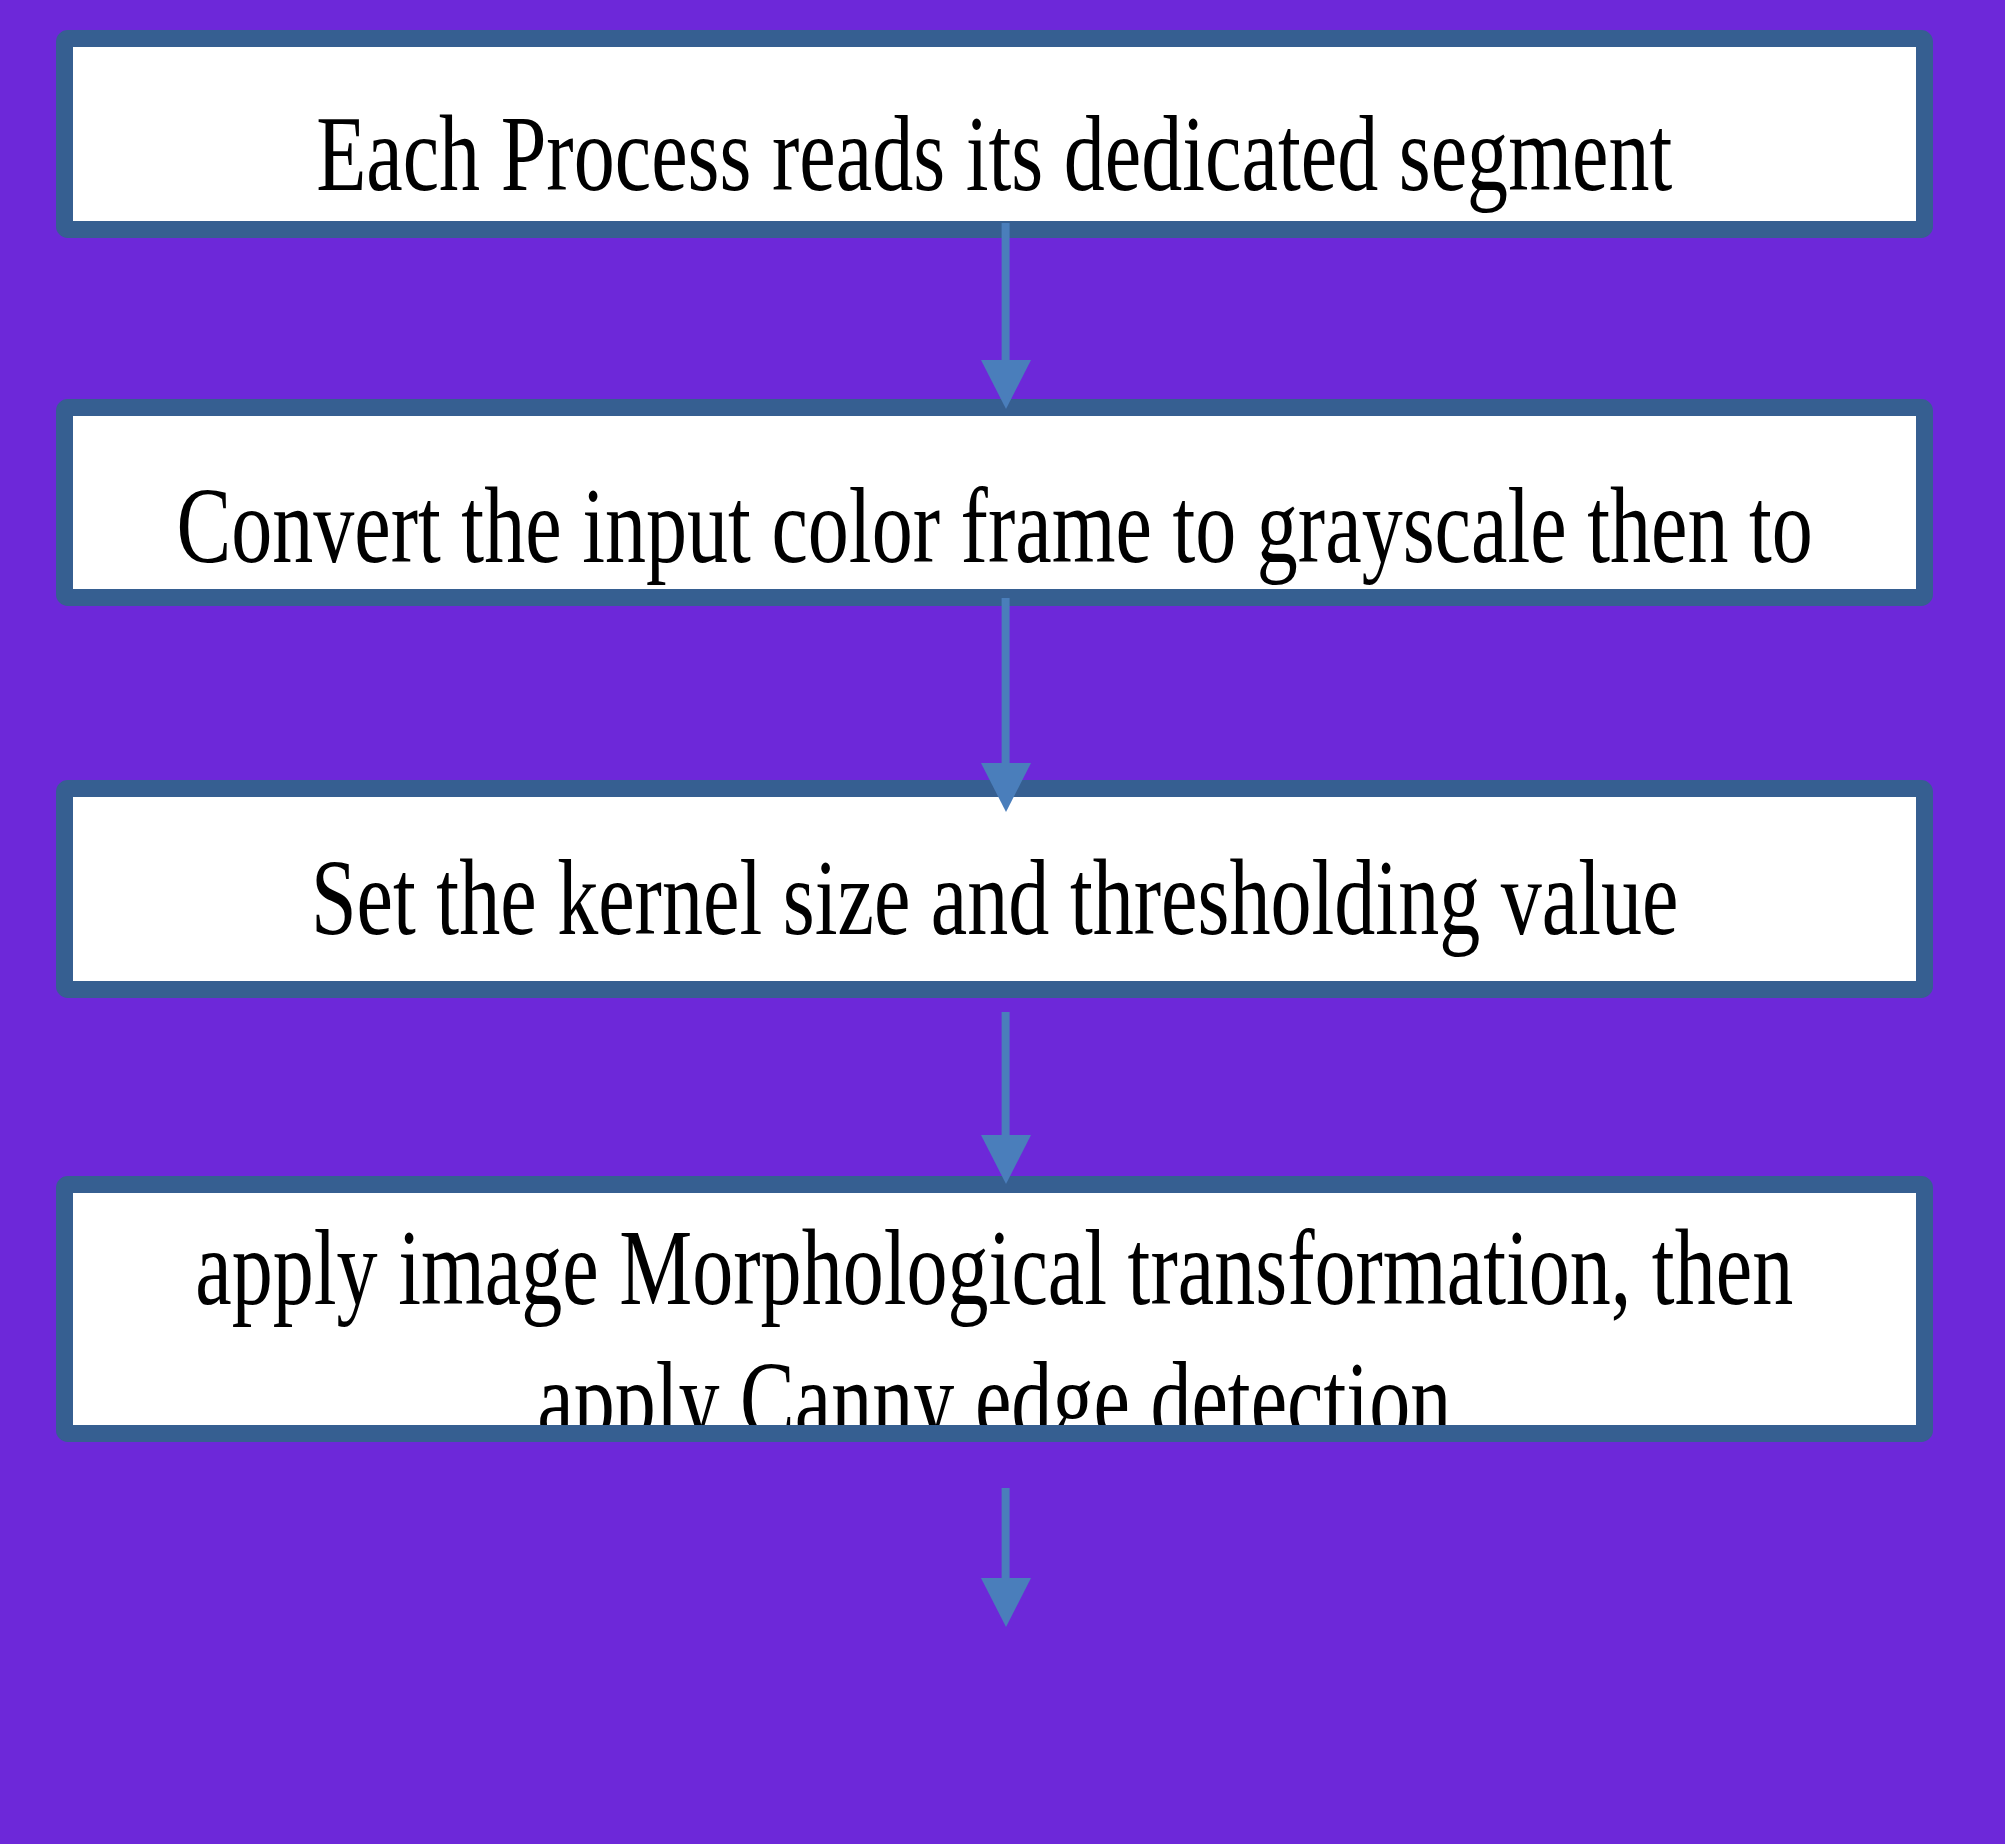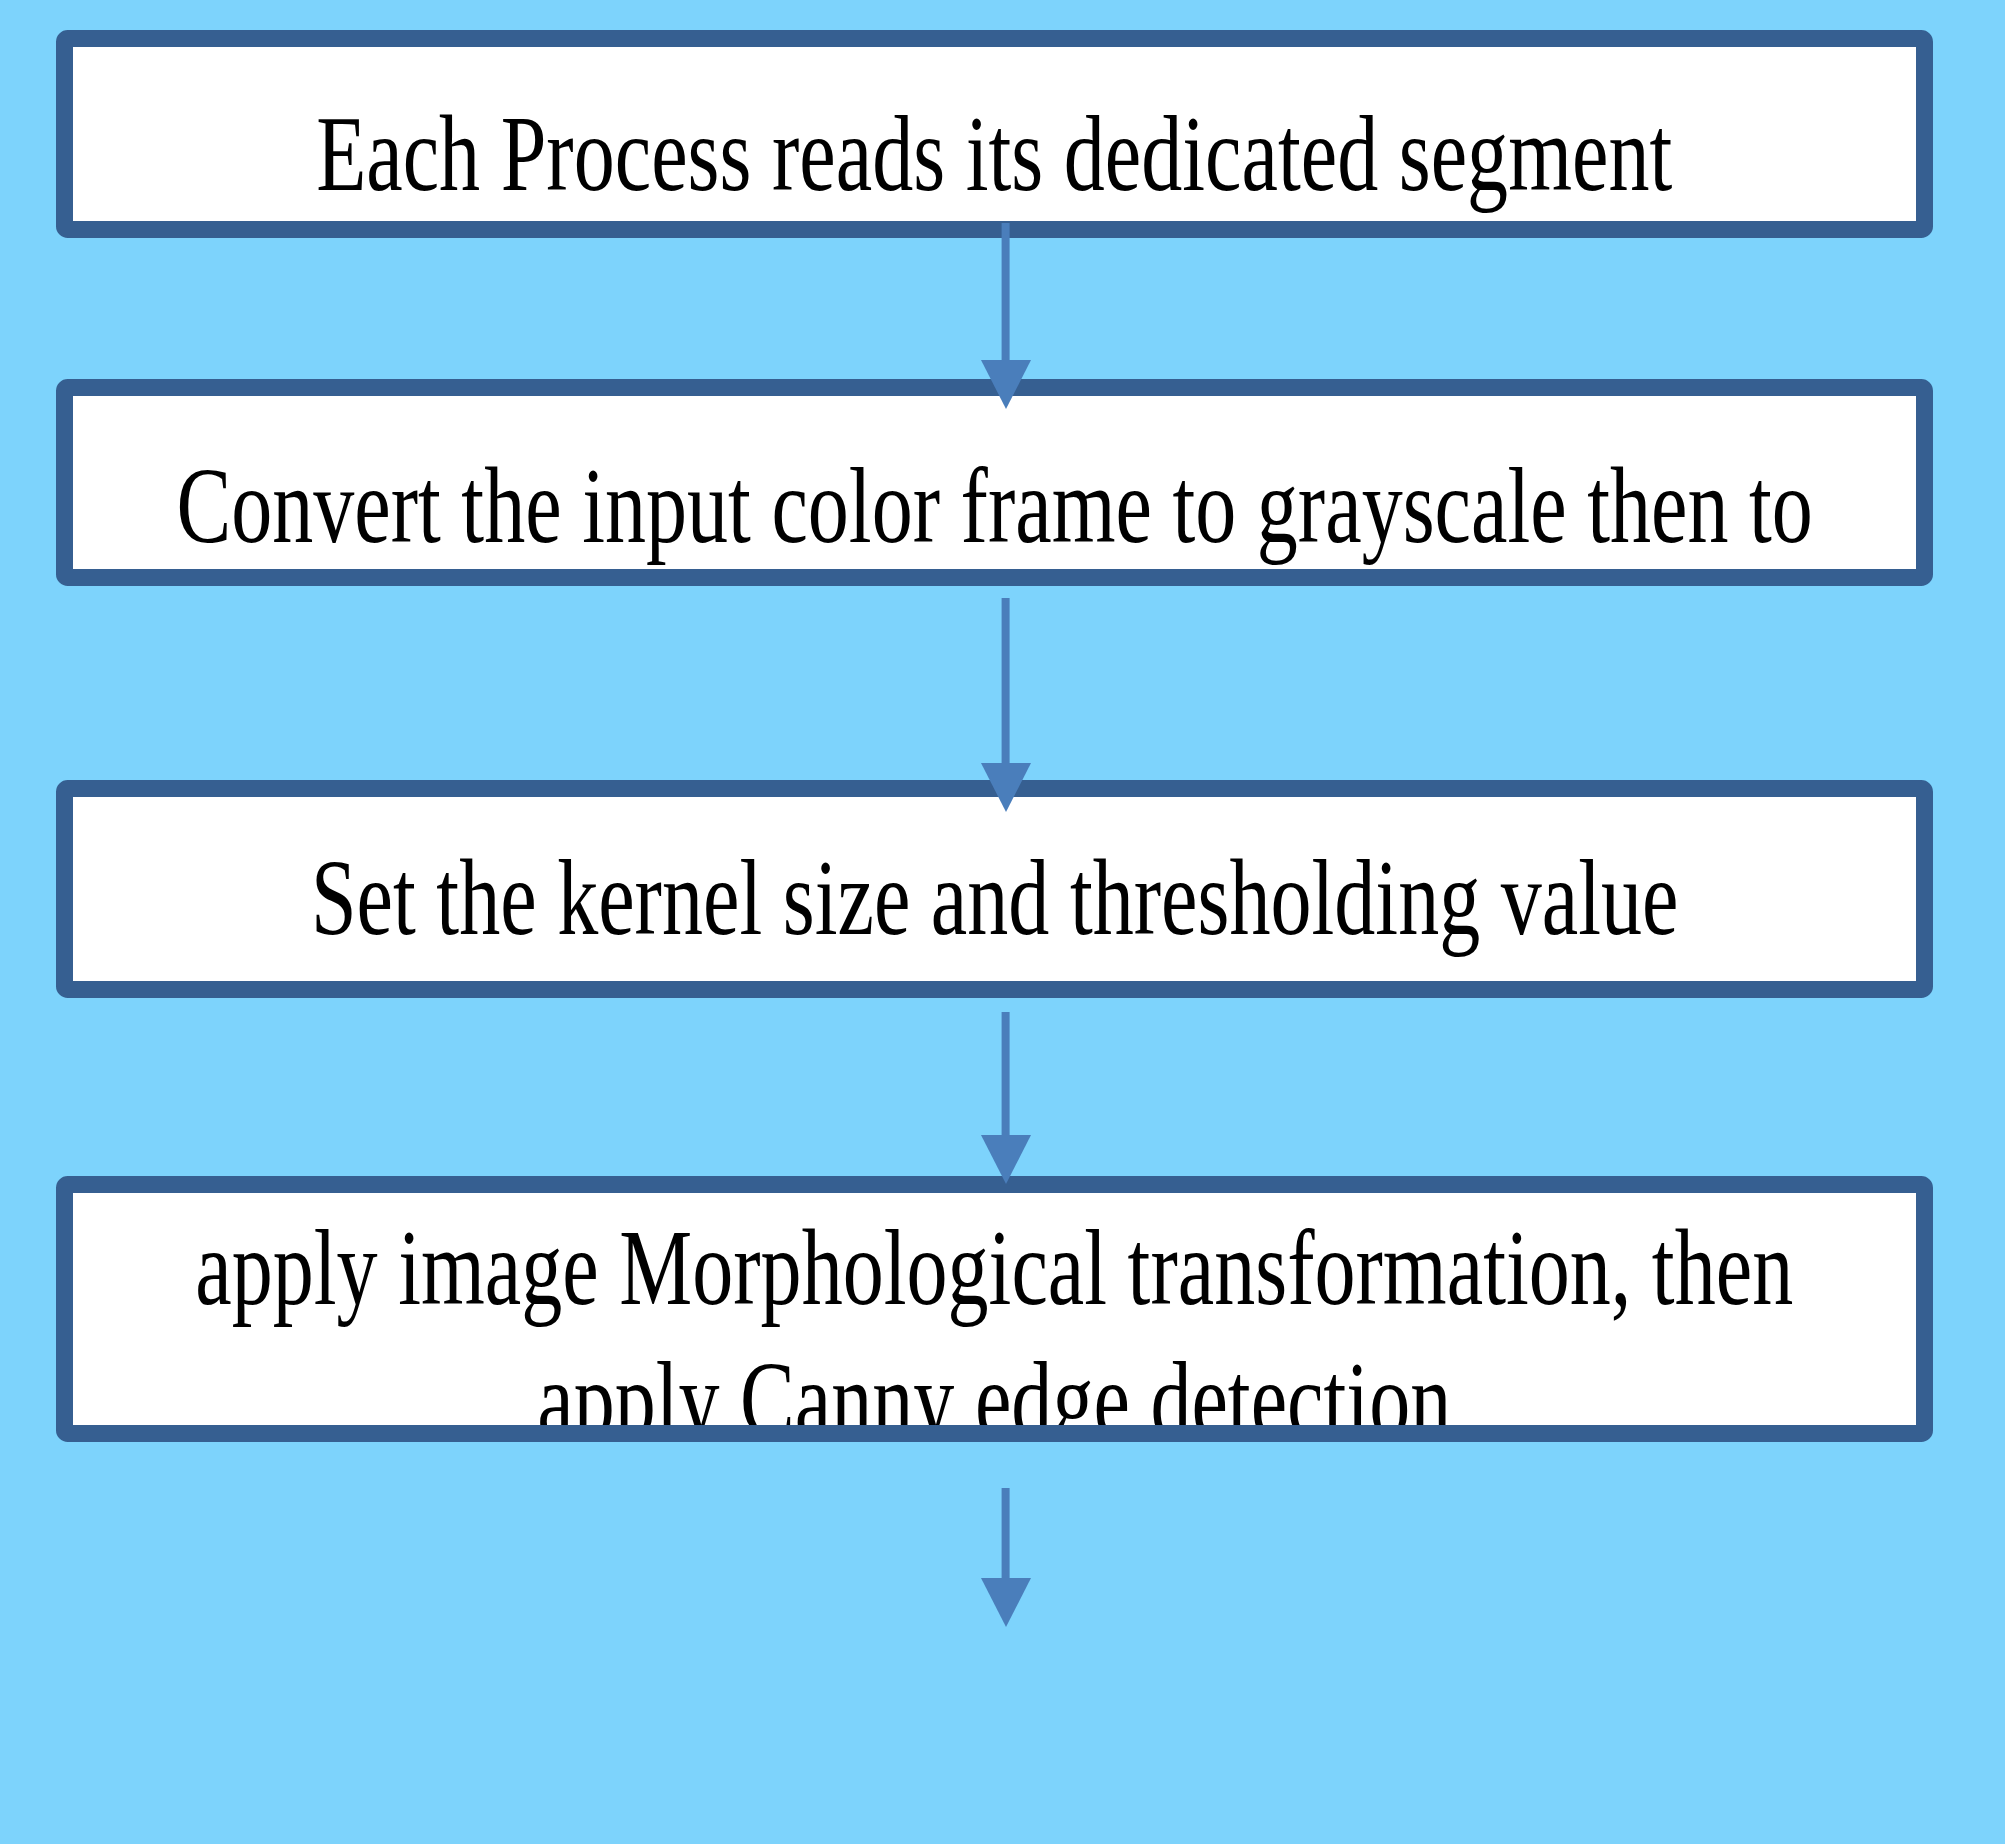--- a/index.html
+++ b/index.html
@@ -6,39 +6,39 @@
     --box-border: #365f91;
     --box-fill: #ffffff;
     --arrow: #4a7ebb;
     --text: #000000;
   }
   html, body { margin: 0; padding: 0; background: #ffffff; }
   #canvas {
     position: relative;
     width: 2005px;
     height: 1845px;
-    background: #7dd3fc;
+    background: #6d28d9;
     overflow: hidden;
     font-family: "Liberation Serif", "DejaVu Serif", serif;
   }
   .node {
     position: absolute;
     left: 56px;
     width: 1877px;
     box-sizing: border-box;
     border: 17.6px solid var(--box-border);
     border-radius: 11.8px;
     background: var(--box-fill);
     display: flex;
     align-items: center;
     justify-content: center;
     overflow: hidden;
   }
   .node-1 { top: 30px;   height: 208px; padding-top: 39px; }
-  .node-2 { top: 379px;  height: 207px; padding-top: 47px; }
+  .node-2 { top: 399px;  height: 207px; padding-top: 47px; }
   .node-3 { top: 780px;  height: 218px; padding-top: 17.6px; }
   .node-4 { top: 1176px; height: 266px; padding-top: 49px; }
   .node-5 { top: 1614px; height: 188px; padding-top: 47px; }
   .box-text {
     display: inline-block;
     transform: scaleX(0.76);
     transform-origin: 50% 50%;
     font-size: 108px;
     line-height: 1.22;
     color: var(--text);

